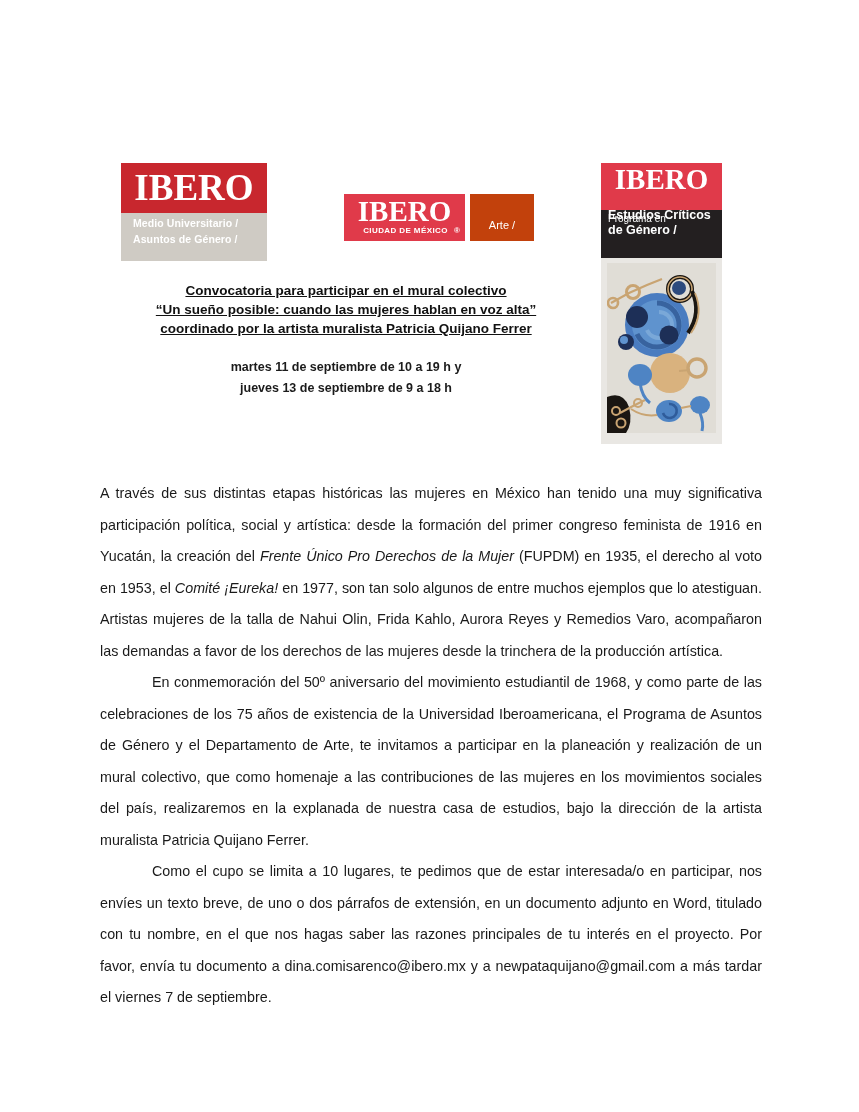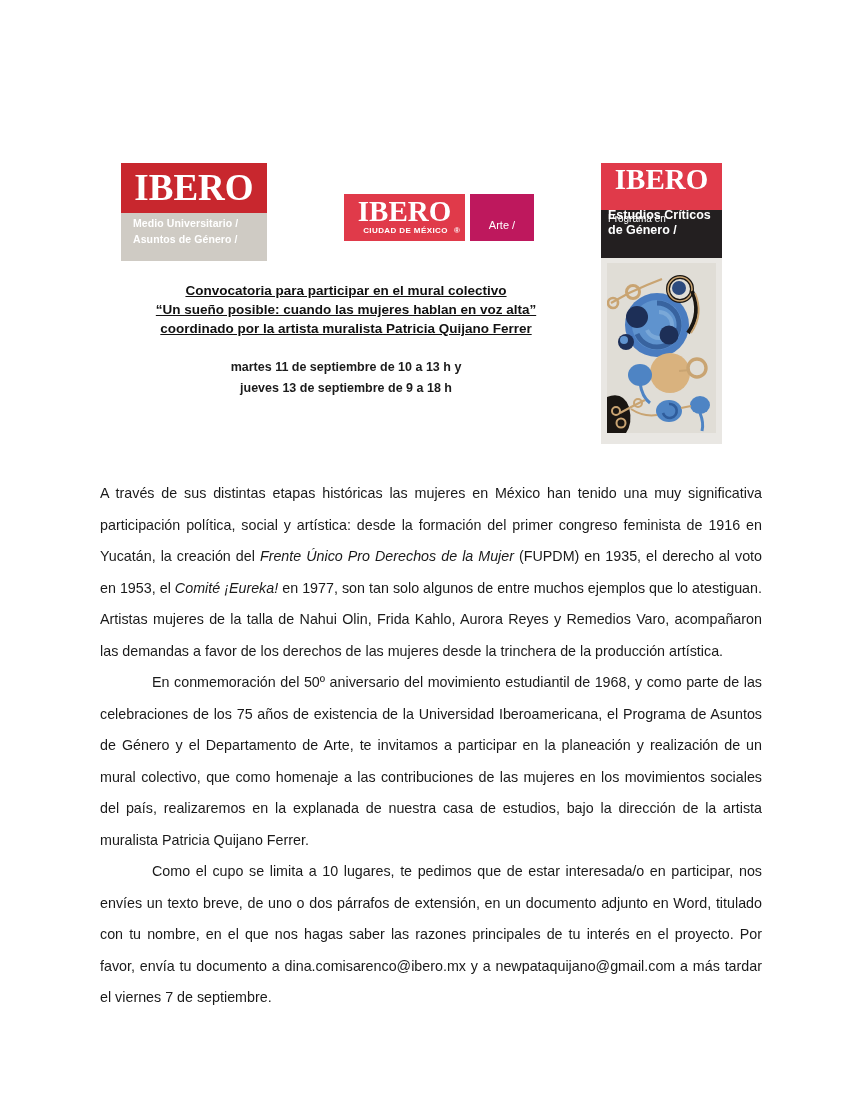--- a/index.html
+++ b/index.html
@@ -113,21 +113,21 @@
     color: #ffffff;
     font-size: 8px;
     font-weight: 700;
   }
   .logo-arte {
     position: absolute;
     left: 126px;
     top: 0;
     width: 64px;
     height: 47px;
-    background: #be185d;
+    background: #c2410c;
   }
   .logo-arte .arte-txt {
     position: absolute;
     left: 0;
     top: 25px;
     width: 64px;
     text-align: center;
     color: #ffffff;
     font-size: 11px;
   }
@@ -336,21 +336,21 @@
     </div>
   </div>
 
   <div class="heading">
     <div>Convocatoria para participar en el mural colectivo</div>
     <div>“Un sueño posible: cuando las mujeres hablan en voz alta”</div>
     <div>coordinado por la artista muralista Patricia Quijano Ferrer</div>
   </div>
 
   <div class="dates">
-    <div>martes 11 de septiembre de 10 a 13 h y</div>
+    <div>martes 11 de septiembre de 10 a 19 h y</div>
     <div>jueves 13 de septiembre de 9 a 18 h</div>
   </div>
 
   <div class="body-text">
     <p><span>A través de sus distintas etapas históricas las mujeres en México han tenido una muy significativa participación política, social y artística: desde la formación del primer congreso feminista de 1916 en Yucatán, la creación del </span><i>Frente Único Pro Derechos de la Mujer</i><span> (FUPDM) en 1935, el derecho al voto en 1953, el </span><i>Comité ¡Eureka!</i><span>  en 1977, son tan solo algunos de entre muchos ejemplos que lo atestiguan. Artistas mujeres de la talla de Nahui Olin, Frida Kahlo, Aurora Reyes y Remedios Varo, acompañaron las demandas a favor de los derechos de las mujeres desde la trinchera de la producción artística.</span></p>
     <p class="indent">En conmemoración del 50º aniversario del movimiento estudiantil de 1968, y como parte de las celebraciones de los 75 años de existencia de la Universidad Iberoamericana, el Programa de Asuntos de Género y el Departamento de Arte, te invitamos a participar en la planeación y realización de un mural colectivo, que como homenaje a las contribuciones de las mujeres en los movimientos sociales del país, realizaremos en la explanada de nuestra casa de estudios, bajo la dirección de la artista muralista Patricia Quijano Ferrer.</p>
     <p class="indent">Como el cupo se limita a 10 lugares, te pedimos que de estar interesada/o en participar, nos envíes un texto breve, de uno o dos párrafos de extensión, en un documento adjunto en Word, titulado con tu nombre, en el que nos hagas saber las razones principales de tu interés en el proyecto. Por favor, envía tu documento a dina.comisarenco@ibero.mx y a newpataquijano@gmail.com a más tardar el viernes 7 de septiembre.</p>
   </div>
 
 </div>

